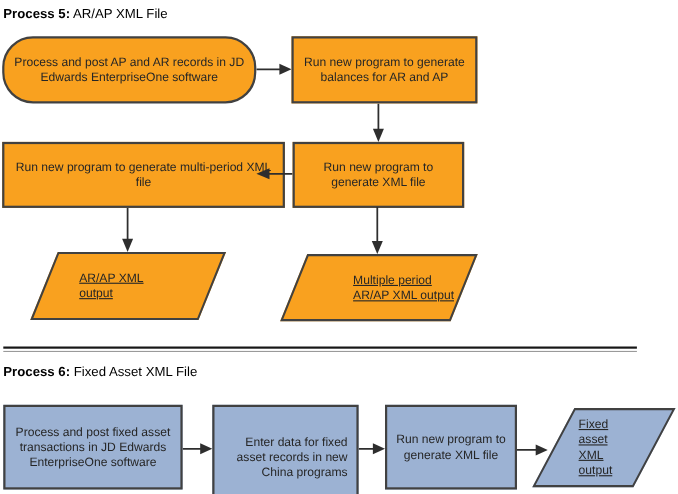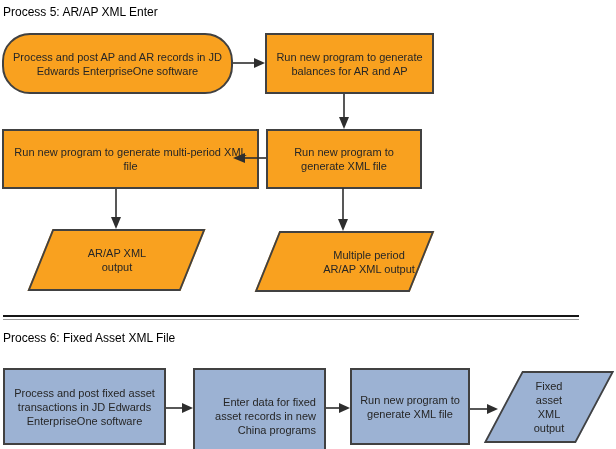--- a/index.html
+++ b/index.html
@@ -3,52 +3,52 @@
 <meta charset="utf-8">
 <style>
   html,body{margin:0;padding:0;background:#ffffff;}
   .diagram{
     position:relative;width:616px;height:449px;background:#ffffff;
     font-family:"Liberation Sans", sans-serif;color:#262626;overflow:hidden;
   }
   .section-title{
     position:absolute;font-size:12px;color:#000;white-space:nowrap;
   }
-  .section-title b{font-weight:normal;}
+  .section-title b{font-weight:bold;}
   .node{
     position:absolute;box-sizing:border-box;border:2px solid #414141;
     display:flex;align-items:center;justify-content:center;text-align:center;
     font-size:11px;line-height:14px;padding:3px 8px;
   }
   .orange{background:#F9A11F;}
   .blue{background:#9CB2D3;}
   .pg{position:absolute;}
   .pg .fill{
     position:absolute;top:0;height:100%;box-sizing:border-box;
     border:2px solid #414141;
   }
   .pg .txt{
     position:absolute;left:0;top:0;right:0;bottom:0;
-    display:flex;align-items:center;justify-content:center;text-align:center;
-    font-size:11px;line-height:14px;
+    display:flex;align-items:center;justify-content:center;
+    font-size:11px;line-height:14px;text-decoration:underline;
   }
   .txt .inner{display:block;}
   .arrow{position:absolute;}
   .divider{
     position:absolute;left:3px;top:315px;width:576px;height:2px;
     border-top:2px solid #161616;border-bottom:1px solid #9a9a9a;
   }
 </style>
 </head>
 <body>
 
 <div class="diagram">
 
   <div class="section-title" style="left:3px;top:5px;">
-    <b>Process 5:</b><span> AR/AP XML Enter</span>
+    <b>Process 5:</b><span> AR/AP XML File</span>
   </div>
 
   <div class="node orange" style="left:2px;top:33px;width:231px;height:61px;border-radius:28px;">
     <span>Process and post AP and AR records in JD Edwards EnterpriseOne software</span>
   </div>
 
   <div class="node orange" style="left:265px;top:33px;width:169px;height:61px;">
     <span>Run new program to generate balances for AR and AP</span>
   </div>
 

